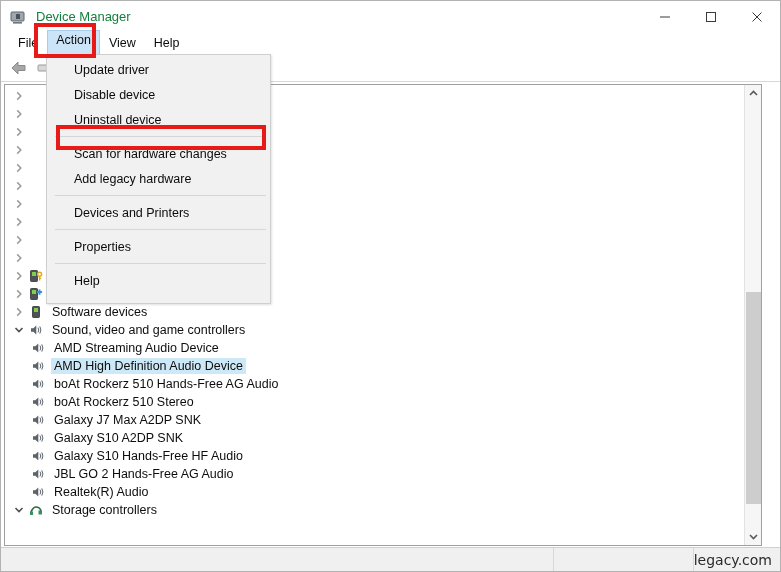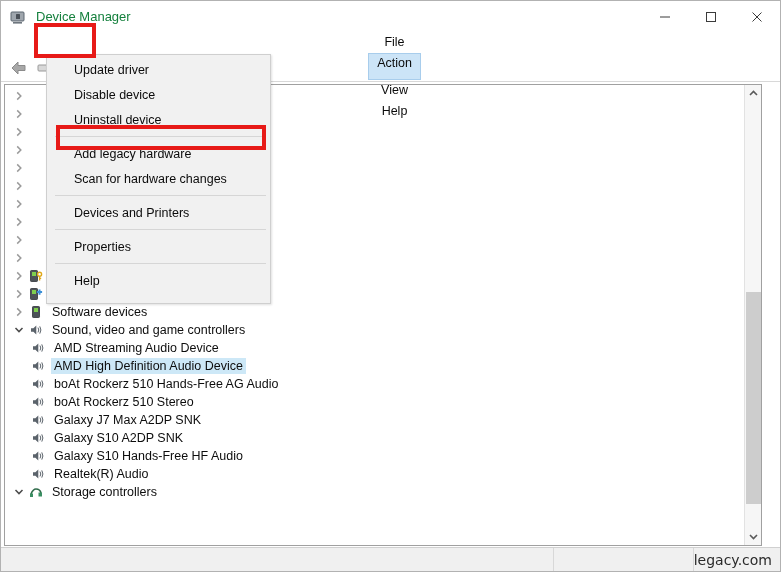--- a/index.html
+++ b/index.html
@@ -58,21 +58,20 @@
   
   .menubar {
     position: absolute;
     top: 31px; left: 0; right: 0;
     height: 22px;
     background: #ffffff;
     display: flex;
     align-items: center;
     padding-left: 8px;
     z-index: 5;
-    flex-direction: column;
   }
   .menu-item {
     font-size: 12.5px;
     color: #0b0b0b;
     padding: 2px 9px 3px 9px;
     line-height: 16px;
     white-space: nowrap;
   }
   .menu-item.active {
     background: #cce4f7;
@@ -490,20 +489,30 @@
             <span class="lbl">Galaxy S10 Hands-Free HF Audio</span>
           </div>
           <div class="row depth1">
             <span class="ico">
               <svg width="14" height="14" viewBox="0 0 14 14">
                 <path d="M2 5.3 L4.4 5.3 L7.3 2.6 L7.3 11.4 L4.4 8.7 L2 8.7 Z" fill="#5b636b"></path>
                 <path d="M9 4.6 Q10.6 7 9 9.4" fill="none" stroke="#5b636b" stroke-width="1"></path>
                 <path d="M10.8 3.4 Q13 7 10.8 10.6" fill="none" stroke="#5b636b" stroke-width="1"></path>
               </svg>
             </span>
+            <span class="lbl">JBL GO 2 Hands-Free AG Audio</span>
+          </div>
+          <div class="row depth1">
+            <span class="ico">
+              <svg width="14" height="14" viewBox="0 0 14 14">
+                <path d="M2 5.3 L4.4 5.3 L7.3 2.6 L7.3 11.4 L4.4 8.7 L2 8.7 Z" fill="#5b636b"></path>
+                <path d="M9 4.6 Q10.6 7 9 9.4" fill="none" stroke="#5b636b" stroke-width="1"></path>
+                <path d="M10.8 3.4 Q13 7 10.8 10.6" fill="none" stroke="#5b636b" stroke-width="1"></path>
+              </svg>
+            </span>
             <span class="lbl">Realtek(R) Audio</span>
           </div>
           <div class="row depth0">
             <span class="chev">
               <svg width="10" height="10" viewBox="0 0 10 10">
                 <path d="M1.5 3 L5 6.6 L8.5 3" fill="none" stroke="#4c4c4c" stroke-width="1.5"></path>
               </svg>
             </span>
             <span class="ico">
               <svg width="14" height="14" viewBox="0 0 14 14">
@@ -537,24 +546,24 @@
         <span>Update driver</span>
       </div>
       <div class="dd-item">
         <span>Disable device</span>
       </div>
       <div class="dd-item">
         <span>Uninstall device</span>
       </div>
       <div class="dd-sep"></div>
       <div class="dd-item">
+        <span>Scan for hardware changes</span>
+      </div>
+      <div class="dd-item">
         <span>Add legacy hardware</span>
-      </div>
-      <div class="dd-item">
-        <span>Scan for hardware changes</span>
       </div>
       <div class="dd-sep"></div>
       <div class="dd-item">
         <span>Devices and Printers</span>
       </div>
       <div class="dd-sep"></div>
       <div class="dd-item">
         <span>Properties</span>
       </div>
       <div class="dd-sep"></div>

